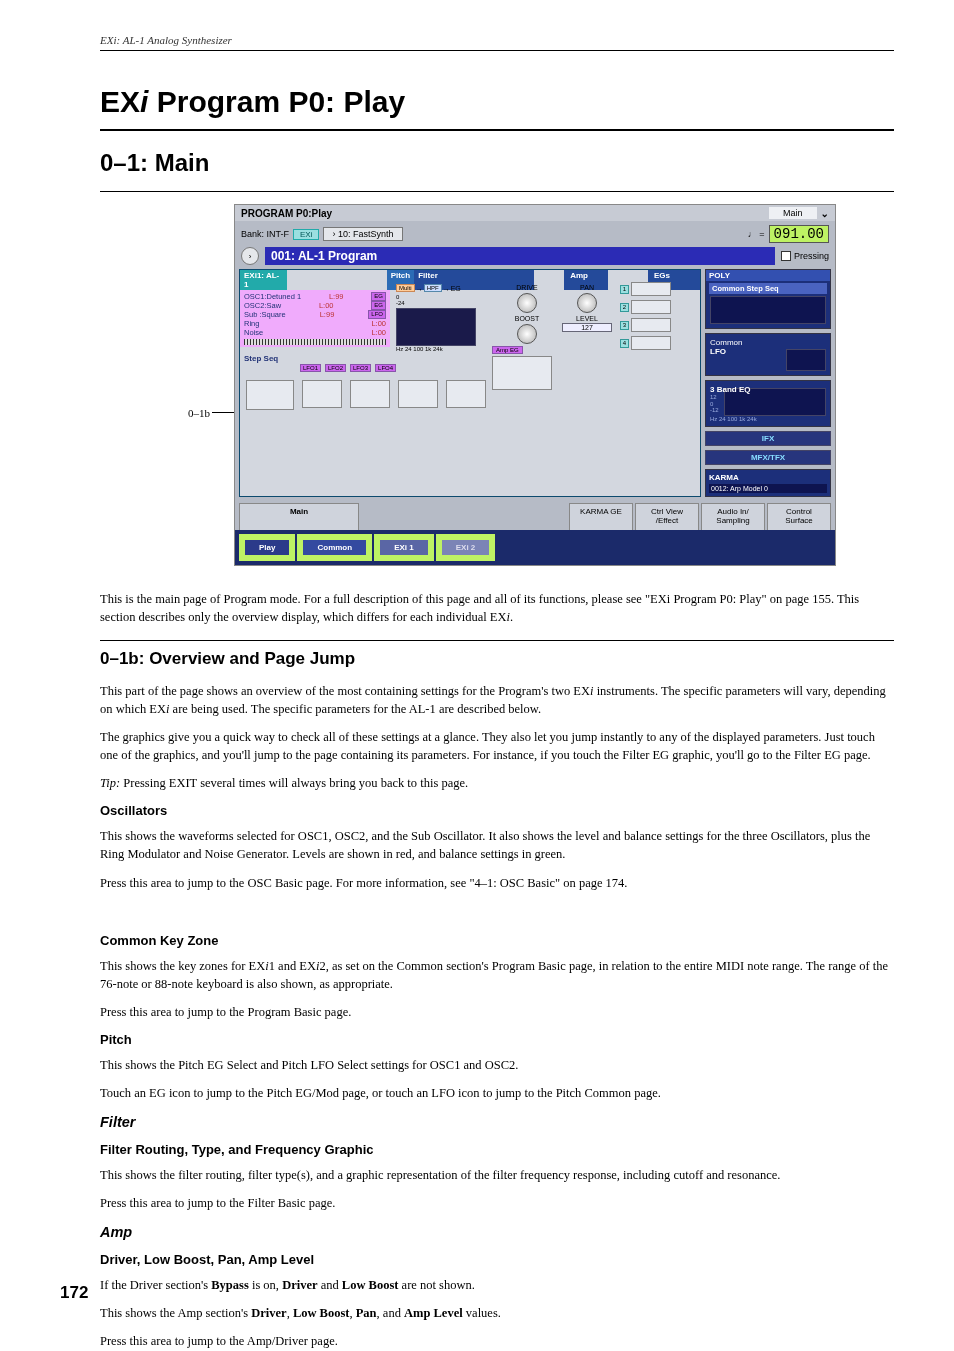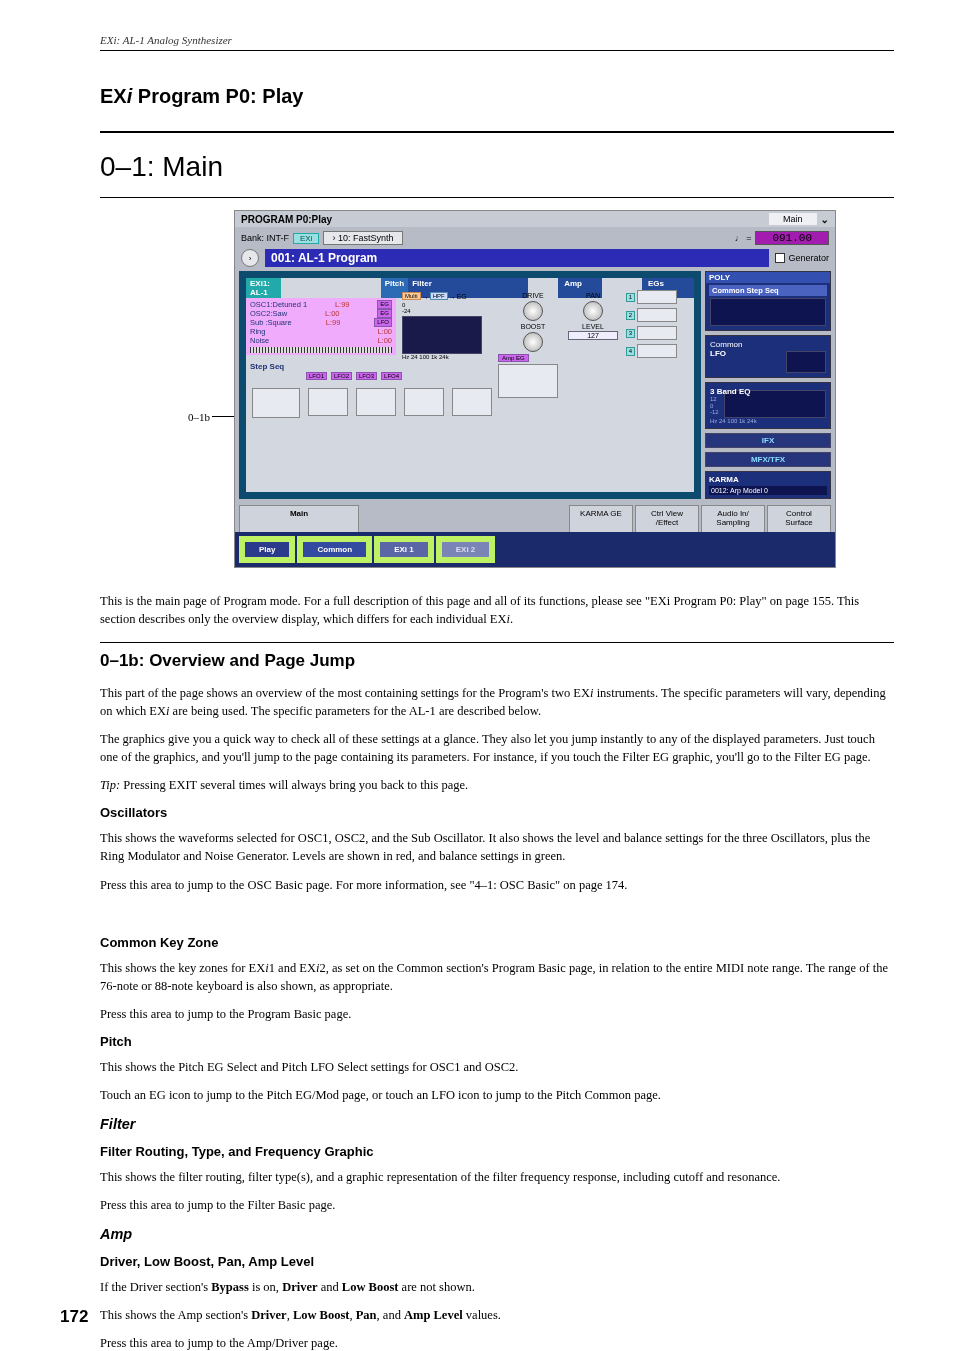--- a/index.html
+++ b/index.html
@@ -18,29 +18,29 @@
     font-size: 11px;
     font-style: italic;
     color: #333;
     border-bottom: 1px solid #000;
     padding-bottom: 4px;
     margin-bottom: 34px;
   }
   h1.title1 {
     font-family: Arial, Helvetica, sans-serif;
     font-weight: bold;
-    font-size: 20px;
-    margin-bottom: 23px;
+    font-size: 30px;
+    margin-bottom: 10px;
   }
   h1.title1 .ital { font-style: italic; }
   .h1-rule { border-top: 2px solid #000; margin-bottom: 18px; }
   h1.title2 {
     font-family: Arial, Helvetica, sans-serif;
-    font-weight: normal;
-    font-size: 28px;
+    font-weight: bold;
+    font-size: 24px;
     margin-bottom: 14px;
   }
   .h2-rule { border-top: 1px solid #000; margin-bottom: 12px; }
   .screenshot-wrap {
     display: flex;
     justify-content: center;
     margin: 6px 0 24px;
   }
   .callout-row {
     display: flex;
@@ -112,25 +112,25 @@
     border: 1px solid #777;
     padding: 1px 8px;
   }
   .tempo {
     margin-left: auto;
     display: flex;
     align-items: center;
     gap: 4px;
   }
   .tempo-box {
-    background: #a21caf;
+    background: #bef264;
     border: 1px solid #555;
-    padding: 0 16px;
+    padding: 0 4px;
     font-family: 'Courier New', monospace;
-    font-size: 11px;
+    font-size: 14px;
   }
   .progrow {
     display: flex;
     align-items: center;
     gap: 6px;
     padding: 0 6px 4px;
   }
   .prog-circle {
     width: 18px; height: 18px;
     border-radius: 50%;
@@ -159,21 +159,21 @@
   }
   .main-area {
     display: flex;
     gap: 4px;
     padding: 0 4px 6px;
     min-height: 230px;
   }
   .preview {
     flex: 1;
     background: #d3d7df;
-    border: 7px solid #0c4a6e;
+    border: 1px solid #0c4a6e;
     position: relative;
   }
   .preview-head {
     display: flex;
     font-size: 8px;
     font-weight: bold;
   }
   .ph-seg {
     padding: 1px 4px;
     color: #fff;
@@ -329,21 +329,21 @@
     font-weight: bold;
     font-style: italic;
     font-size: 14.5px;
     margin: 10px 0 6px;
   }
   .ital { font-style: italic; }
   .bold { font-weight: bold; }
   .pagenum {
     position: absolute;
     left: 60px;
-    bottom: 24px;
+    bottom: 48px;
     font-family: Arial, Helvetica, sans-serif;
     font-weight: bold;
     font-size: 17px;
   }
 </style>
 </head>
 <body>
 
 <div class="page">
   <div class="running-head">EXi: AL-1 Analog Synthesizer</div>
@@ -383,21 +383,21 @@
             <span>♩ =</span>
             <span class="tempo-box">091.00</span>
           </span>
         </div>
 
         <div class="progrow">
           <span class="prog-circle">›</span>
           <span class="prog-title">001: AL-1 Program</span>
           <span class="fav">
             <span class="chk"></span>
-            <span>Generator</span>
+            <span>Pressing</span>
           </span>
         </div>
 
         <div class="main-area">
           <div class="preview">
             <div class="preview-head">
               <span class="ph-seg ph-exi">EXi1: AL-1</span>
               <span class="ph-seg ph-pitch">Pitch</span>
               <span class="ph-seg ph-filter">Filter</span>
               <span class="ph-seg ph-amp">Amp</span>

